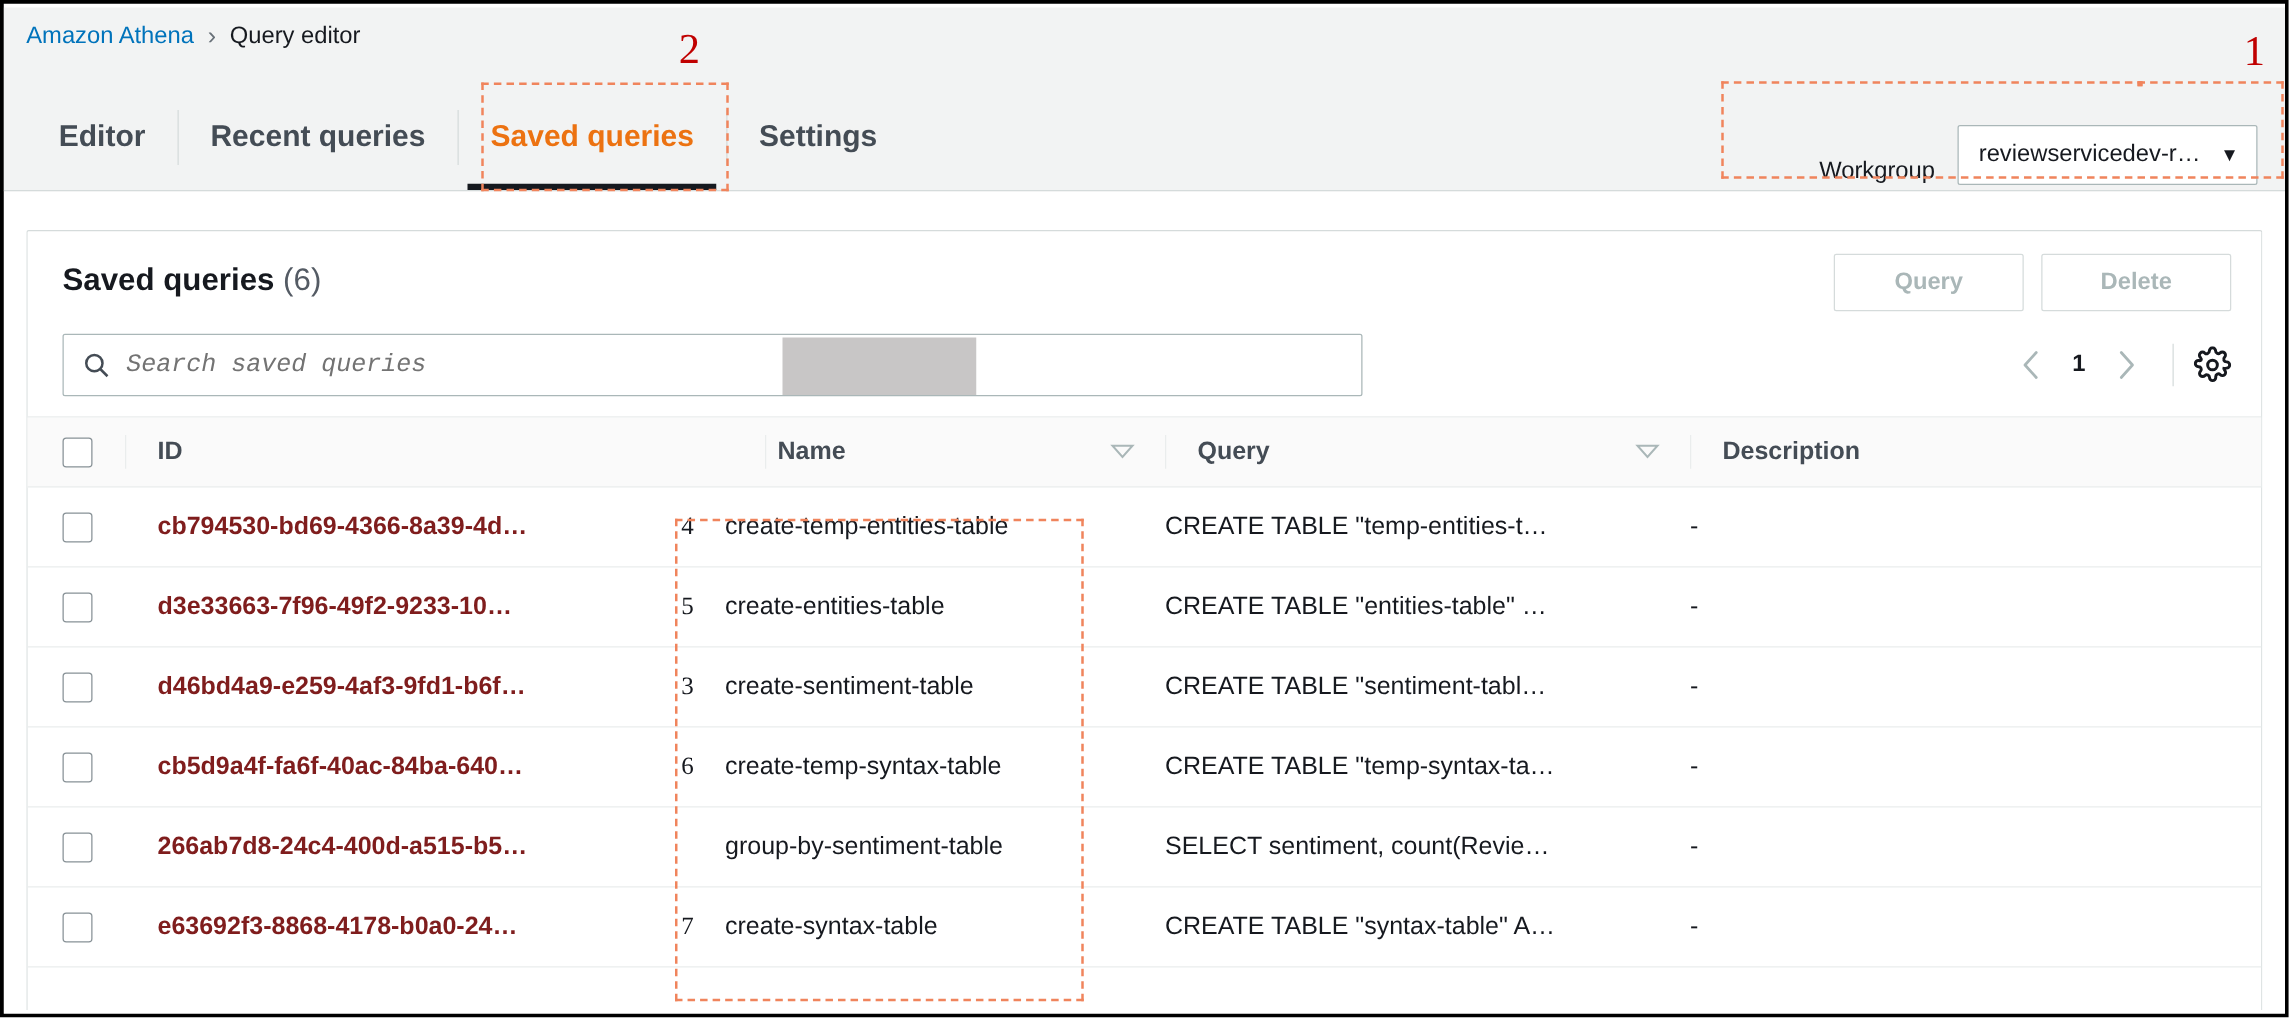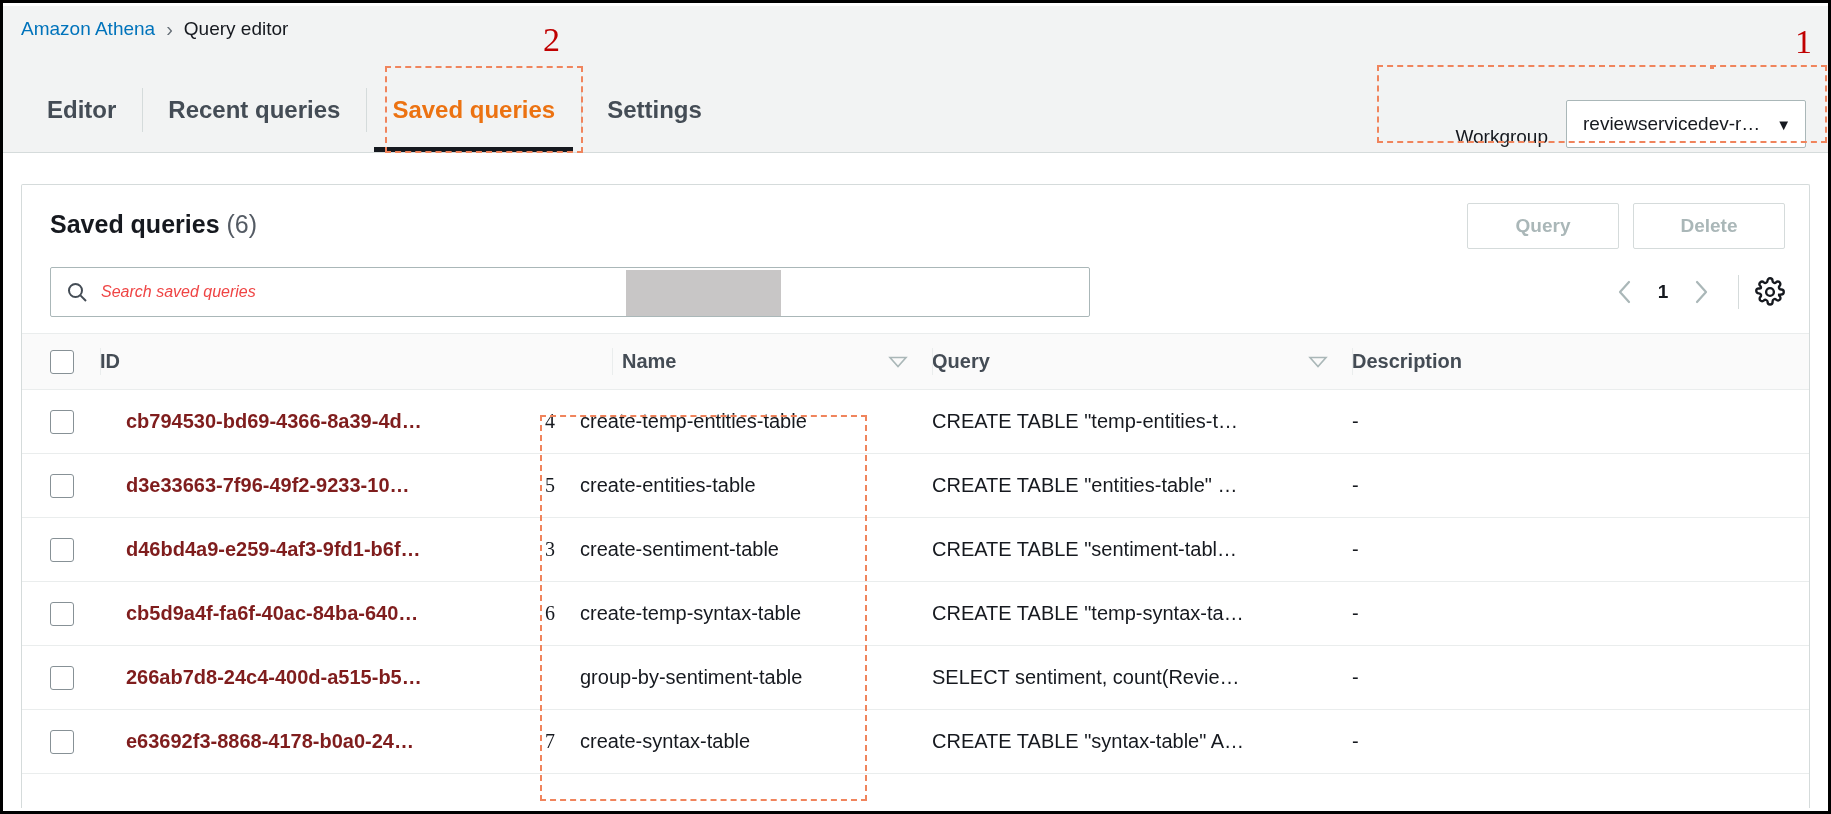--- a/index.html
+++ b/index.html
@@ -140,22 +140,22 @@
     width:1040px; height:50px;
     border:1px solid #aab7b8;
     border-radius:2px;
     background:#ffffff;
     display:flex; align-items:center;
     padding-left:14px;
     overflow:hidden;
   }
   .search-icon { margin-right:12px; display:flex; }
   .search-ph {
-    font-size:16px; color:#ef4444; font-style:italic;
-    font-family:Liberation Sans, sans-serif;
+    font-size:20px; color:#737373; font-style:italic;
+    font-family:Liberation Mono, monospace;
   }
   .redaction {
     position:absolute; left:575px; top:2px;
     width:155px; height:46px;
     background:#c8c6c6;
   }
   .pager {
     position:absolute; right:24px; top:10px;
     display:flex; align-items:center; gap:0;
   }
@@ -200,21 +200,21 @@
     padding:0;
     vertical-align:middle;
   }
   .col-cb   { width:78px; }
   .col-id   { width:420px; }
   .col-num  { width:60px; }
   .col-name { width:352px; }
   .col-query{ width:420px; }
   .col-desc { width:auto; }
 
-  .th-inner { display:flex; align-items:center; height:100%; position:relative; }
+  .th-inner { display:flex; align-items:center; height:100%; position:relative; padding-left:26px; }
   .th-inner.with-div::before {
     content:""; position:absolute; left:0; top:14px; bottom:14px;
     width:1px; background:#eaeded;
   }
   .sort-caret {
     position:absolute; right:24px; top:50%; transform:translateY(-50%);
     color:#aab7b8;
   }
   .cb {
     width:24px; height:24px;

